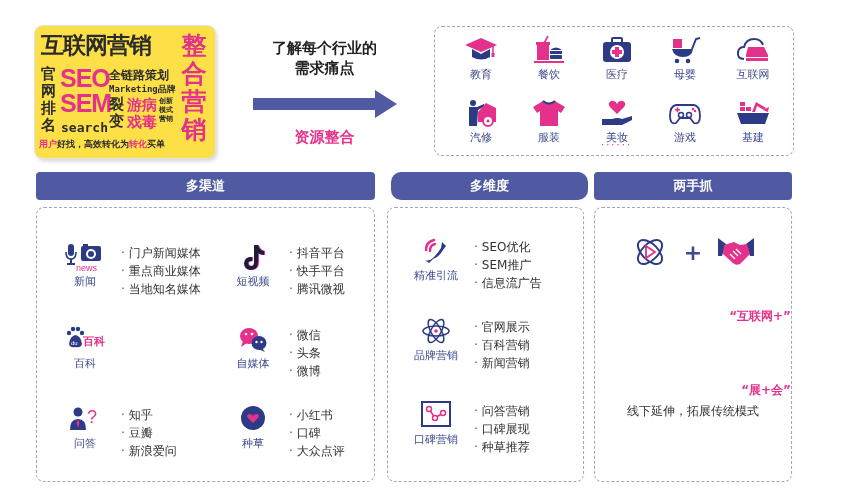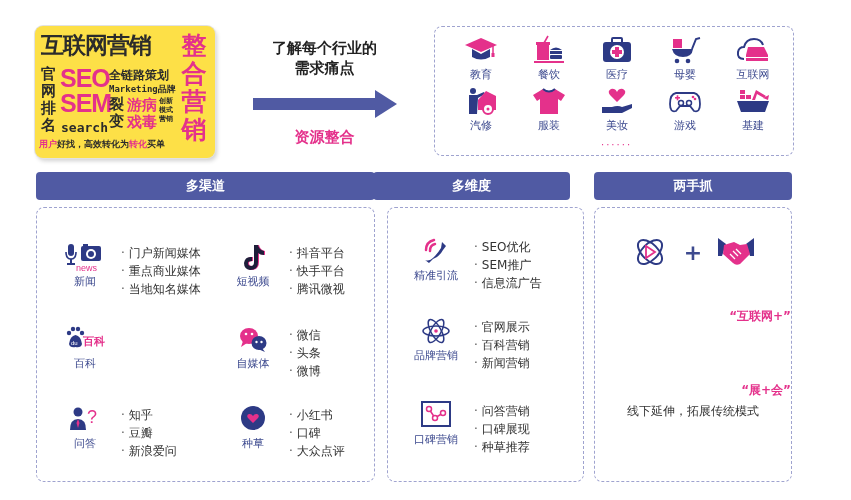--- a/index.html
+++ b/index.html
@@ -32,33 +32,33 @@
   .arrow { position: absolute; left: 253px; top: 90px; width: 143px; height: 28px; }
   .arrow .shaft { position: absolute; left: 0; top: 8px; width: 124px; height: 12px; background: #505aa3; }
   .arrow .head { position: absolute; left: 122px; top: 0; width: 0; height: 0; border-top: 14px solid transparent; border-bottom: 14px solid transparent; border-left: 22px solid #505aa3; }
   .resource { position: absolute; left: 252px; top: 128px; width: 145px; text-align: center; font-size: 15px; font-weight: bold; color: #e4318b; }
 
   
   .industries {
     position: absolute; left: 434px; top: 26px; width: 360px; height: 130px;
     border: 1.5px dashed #9fa3cf; border-radius: 8px;
   }
-  .ind-grid { position: absolute; left: 12px; top: 8px; width: 340px; display: grid; grid-template-columns: repeat(5, 1fr); row-gap: 4px; }
+  .ind-grid { position: absolute; left: 12px; top: 8px; width: 340px; display: grid; grid-template-columns: repeat(5, 1fr); row-gap: 16px; }
   .ind-item { display: flex; flex-direction: column; align-items: center; }
   .ind-item svg { width: 34px; height: 30px; }
   .ind-item .lbl { font-size: 11px; color: #3d4a8f; margin-top: 2px; }
   .ind-dots { position: absolute; left: 166px; top: 114px; font-size: 10px; color: #e4318b; letter-spacing: 2px; line-height: 8px; }
 
   
   .hdr {
     position: absolute; top: 172px; height: 28px; background: #505aa3; color: #fff;
     border-radius: 4px; font-size: 13px; font-weight: bold; display: flex; align-items: center; justify-content: center;
   }
   .hdr1 { left: 36px; width: 339px; }
-  .hdr2 { left: 373px; width: 197px; }
+  .hdr2 { left: 391px; width: 197px; border-radius: 10px; }
   .hdr3 { left: 594px; width: 198px; }
 
   .panel {
     position: absolute; top: 207px; height: 275px; border: 1.5px dashed #9fa3cf; border-radius: 8px;
   }
   .p1 { left: 36px; width: 339px; }
   .p2 { left: 387px; width: 197px; }
   .p3 { left: 594px; width: 198px; }
 
   

